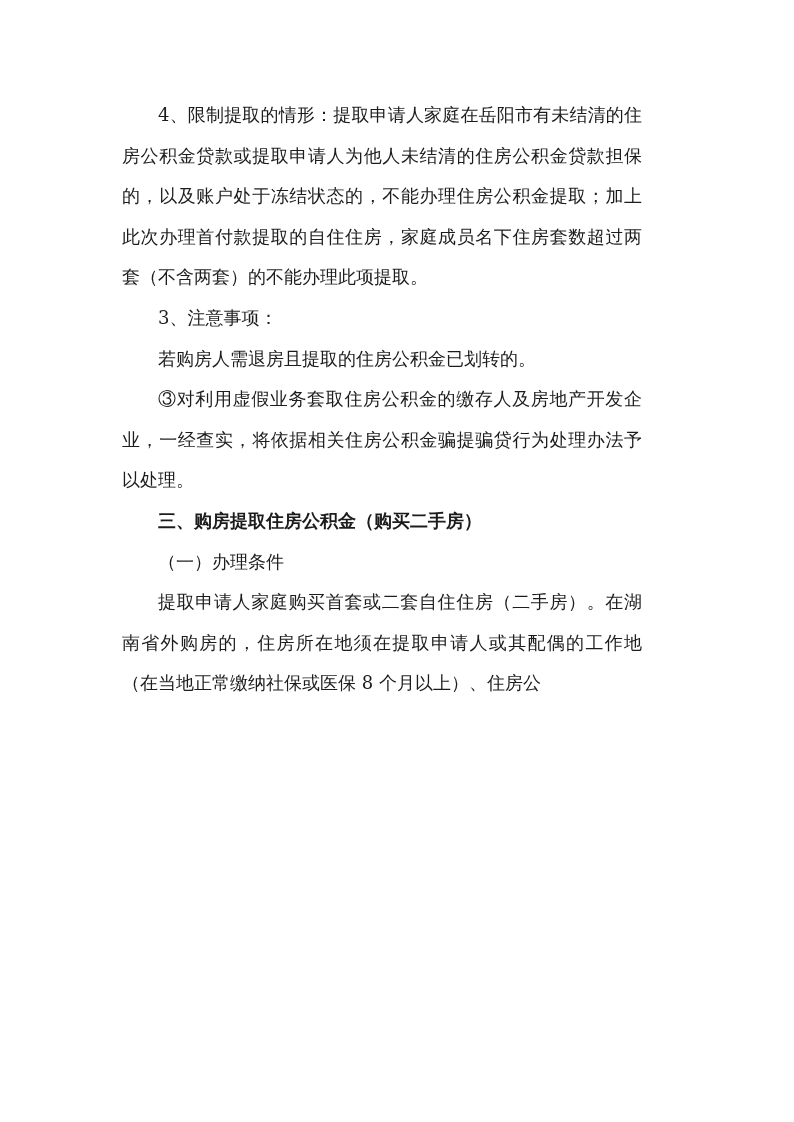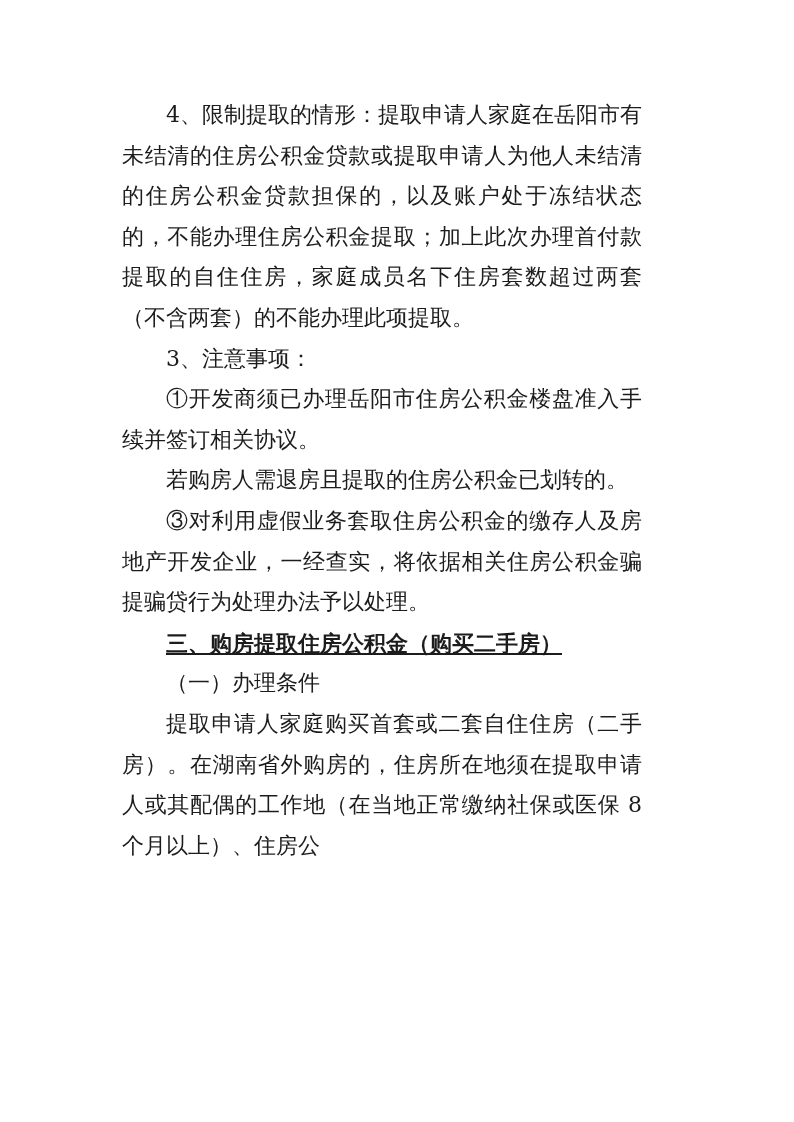--- a/index.html
+++ b/index.html
@@ -9,40 +9,38 @@
   }
   .page {
     position: relative;
     width: 734px;
     height: 1122px;
     background: #ffffff;
     box-sizing: border-box;
     padding: 95px 92px 13px 122px;
     overflow: hidden;
     font-family: "DejaVu Serif", "Liberation Serif", serif;
-    font-size: 22px;
+    font-size: 18px;
     line-height: 40.6px;
     color: #1c1c1c;
   }
   .para {
     margin: 0;
     text-indent: 2em;
     text-align: justify;
     word-break: break-all;
   }
   .para.heading {
     font-weight: 700;
-    text-decoration: underline;
   }
 </style>
 </head>
 <body>
 
 <div class="page">
   <p class="para">4、限制提取的情形：提取申请人家庭在岳阳市有未结清的住房公积金贷款或提取申请人为他人未结清的住房公积金贷款担保的，以及账户处于冻结状态的，不能办理住房公积金提取；加上此次办理首付款提取的自住住房，家庭成员名下住房套数超过两套（不含两套）的不能办理此项提取。</p>
   <p class="para">3、注意事项：</p>
-  <p class="para">①开发商须已办理岳阳市住房公积金楼盘准入手续并签订相关协议。</p>
   <p class="para">若购房人需退房且提取的住房公积金已划转的。</p>
   <p class="para">③对利用虚假业务套取住房公积金的缴存人及房地产开发企业，一经查实，将依据相关住房公积金骗提骗贷行为处理办法予以处理。</p>
   <p class="para heading">三、购房提取住房公积金（购买二手房）</p>
   <p class="para">（一）办理条件</p>
   <p class="para">提取申请人家庭购买首套或二套自住住房（二手房）。在湖南省外购房的，住房所在地须在提取申请人或其配偶的工作地（在当地正常缴纳社保或医保 8 个月以上）、住房公</p>
 </div>
 
 </body></html>

